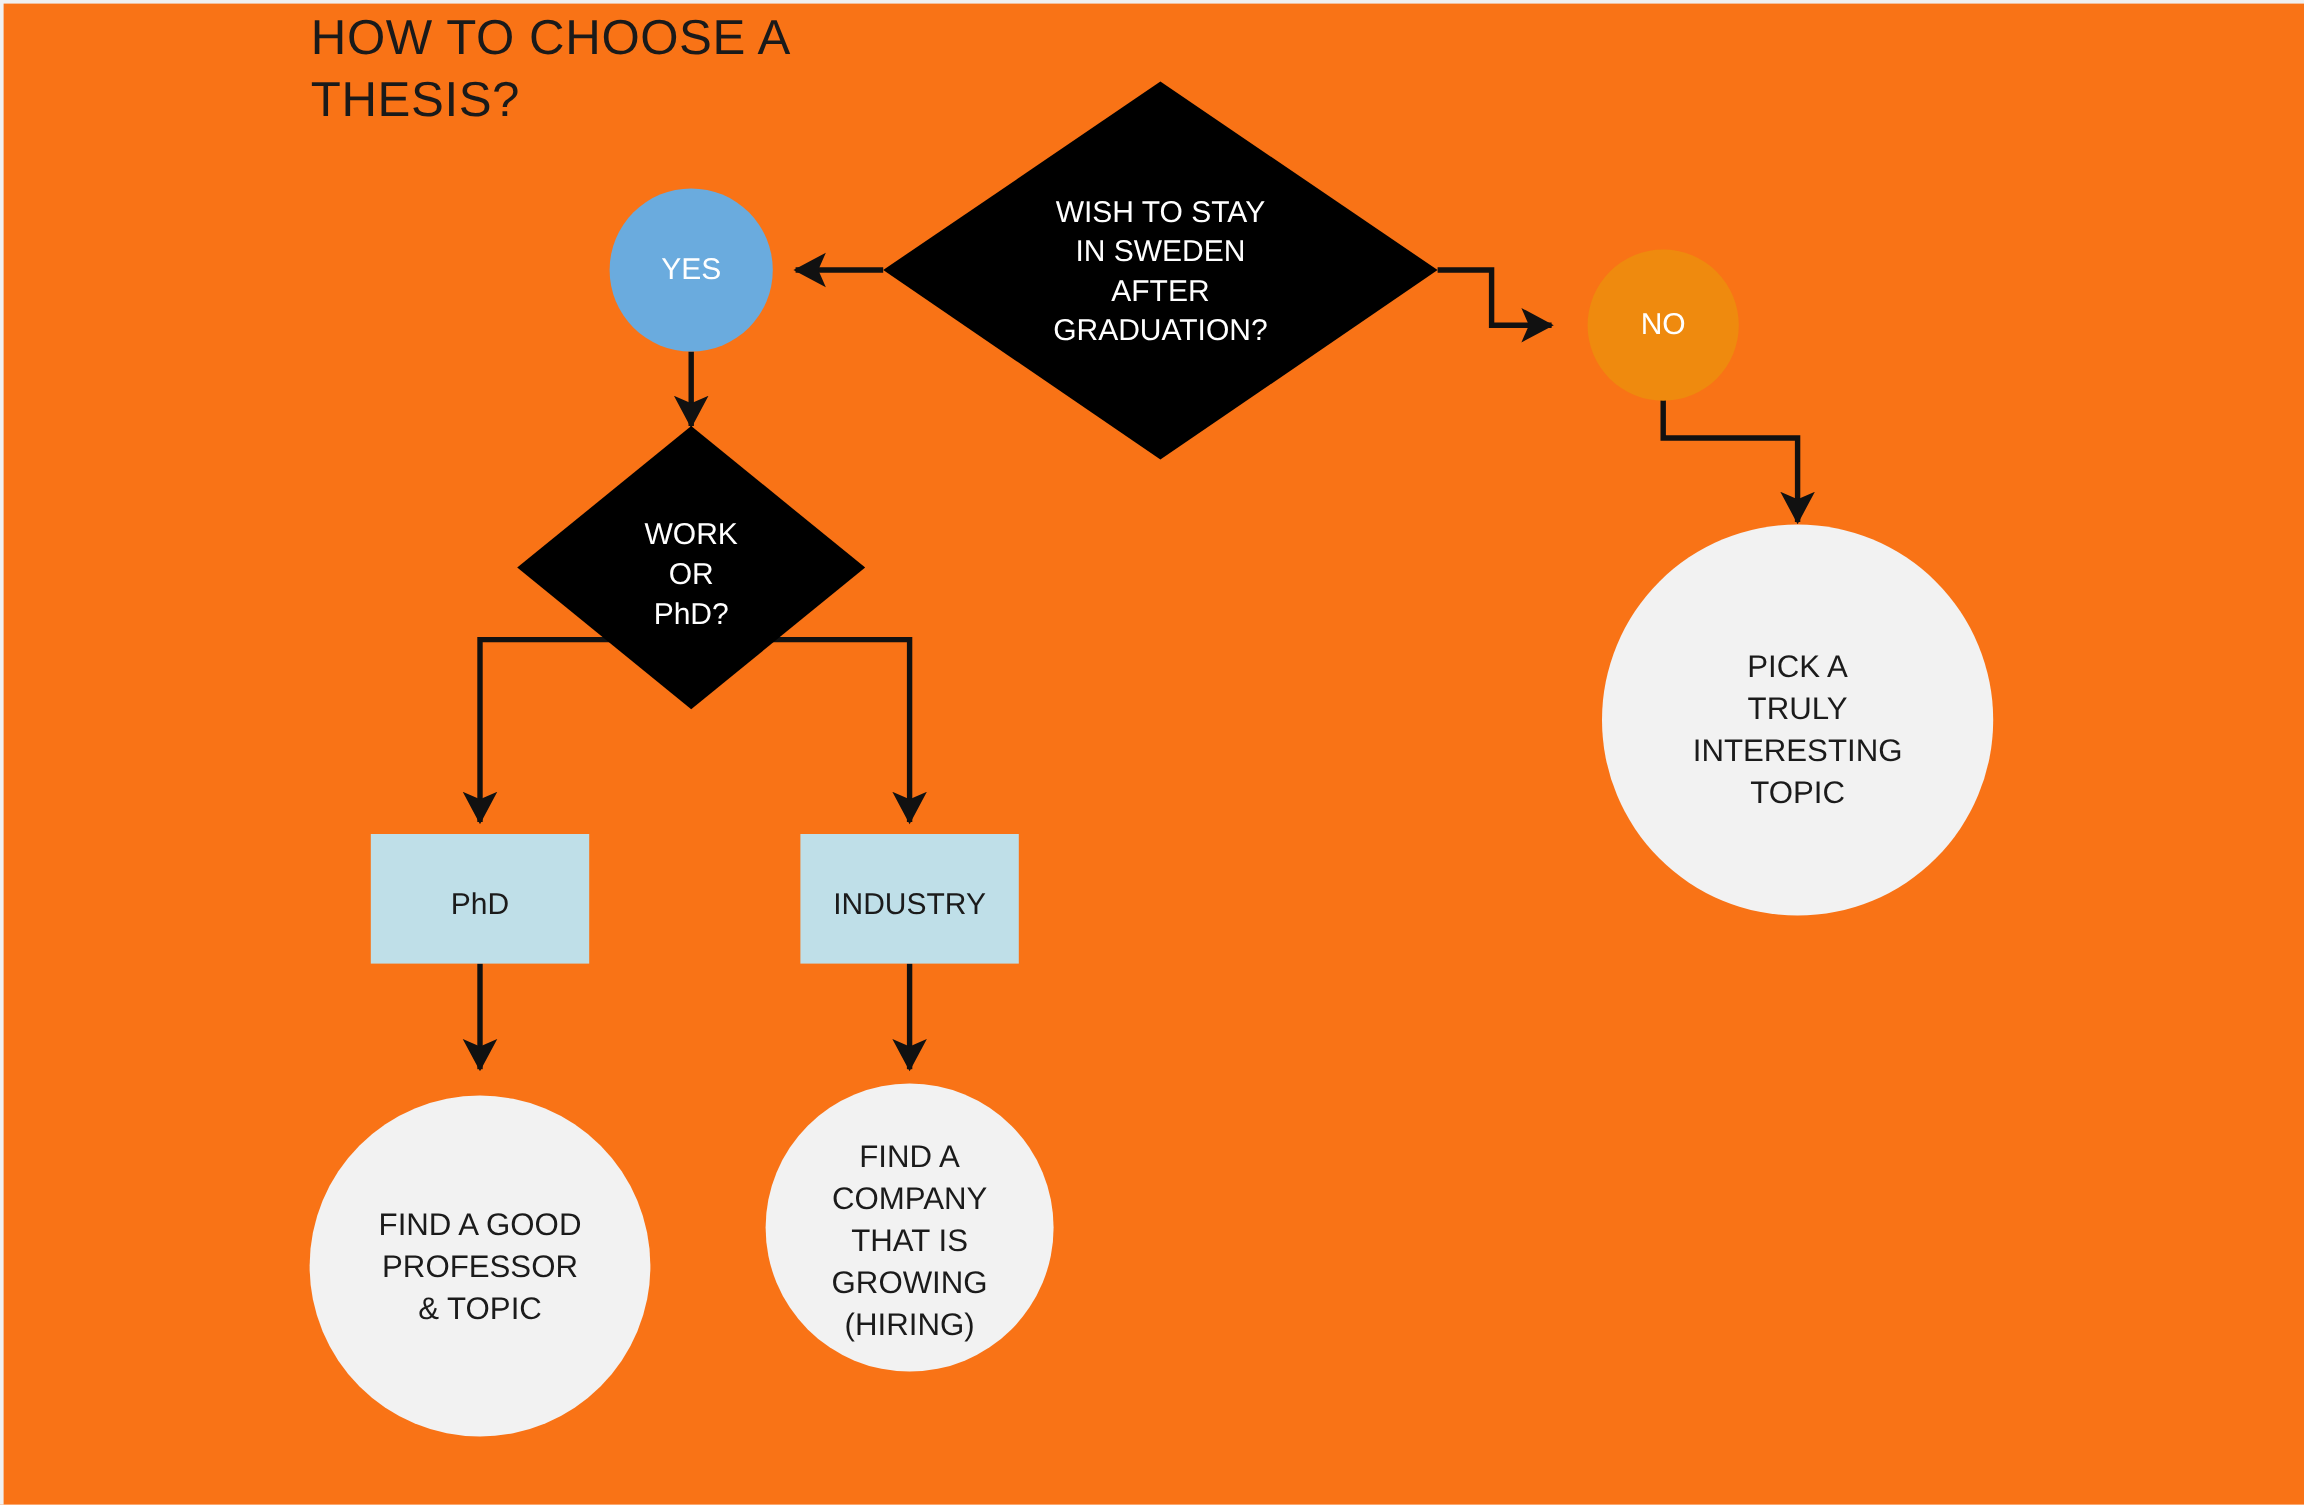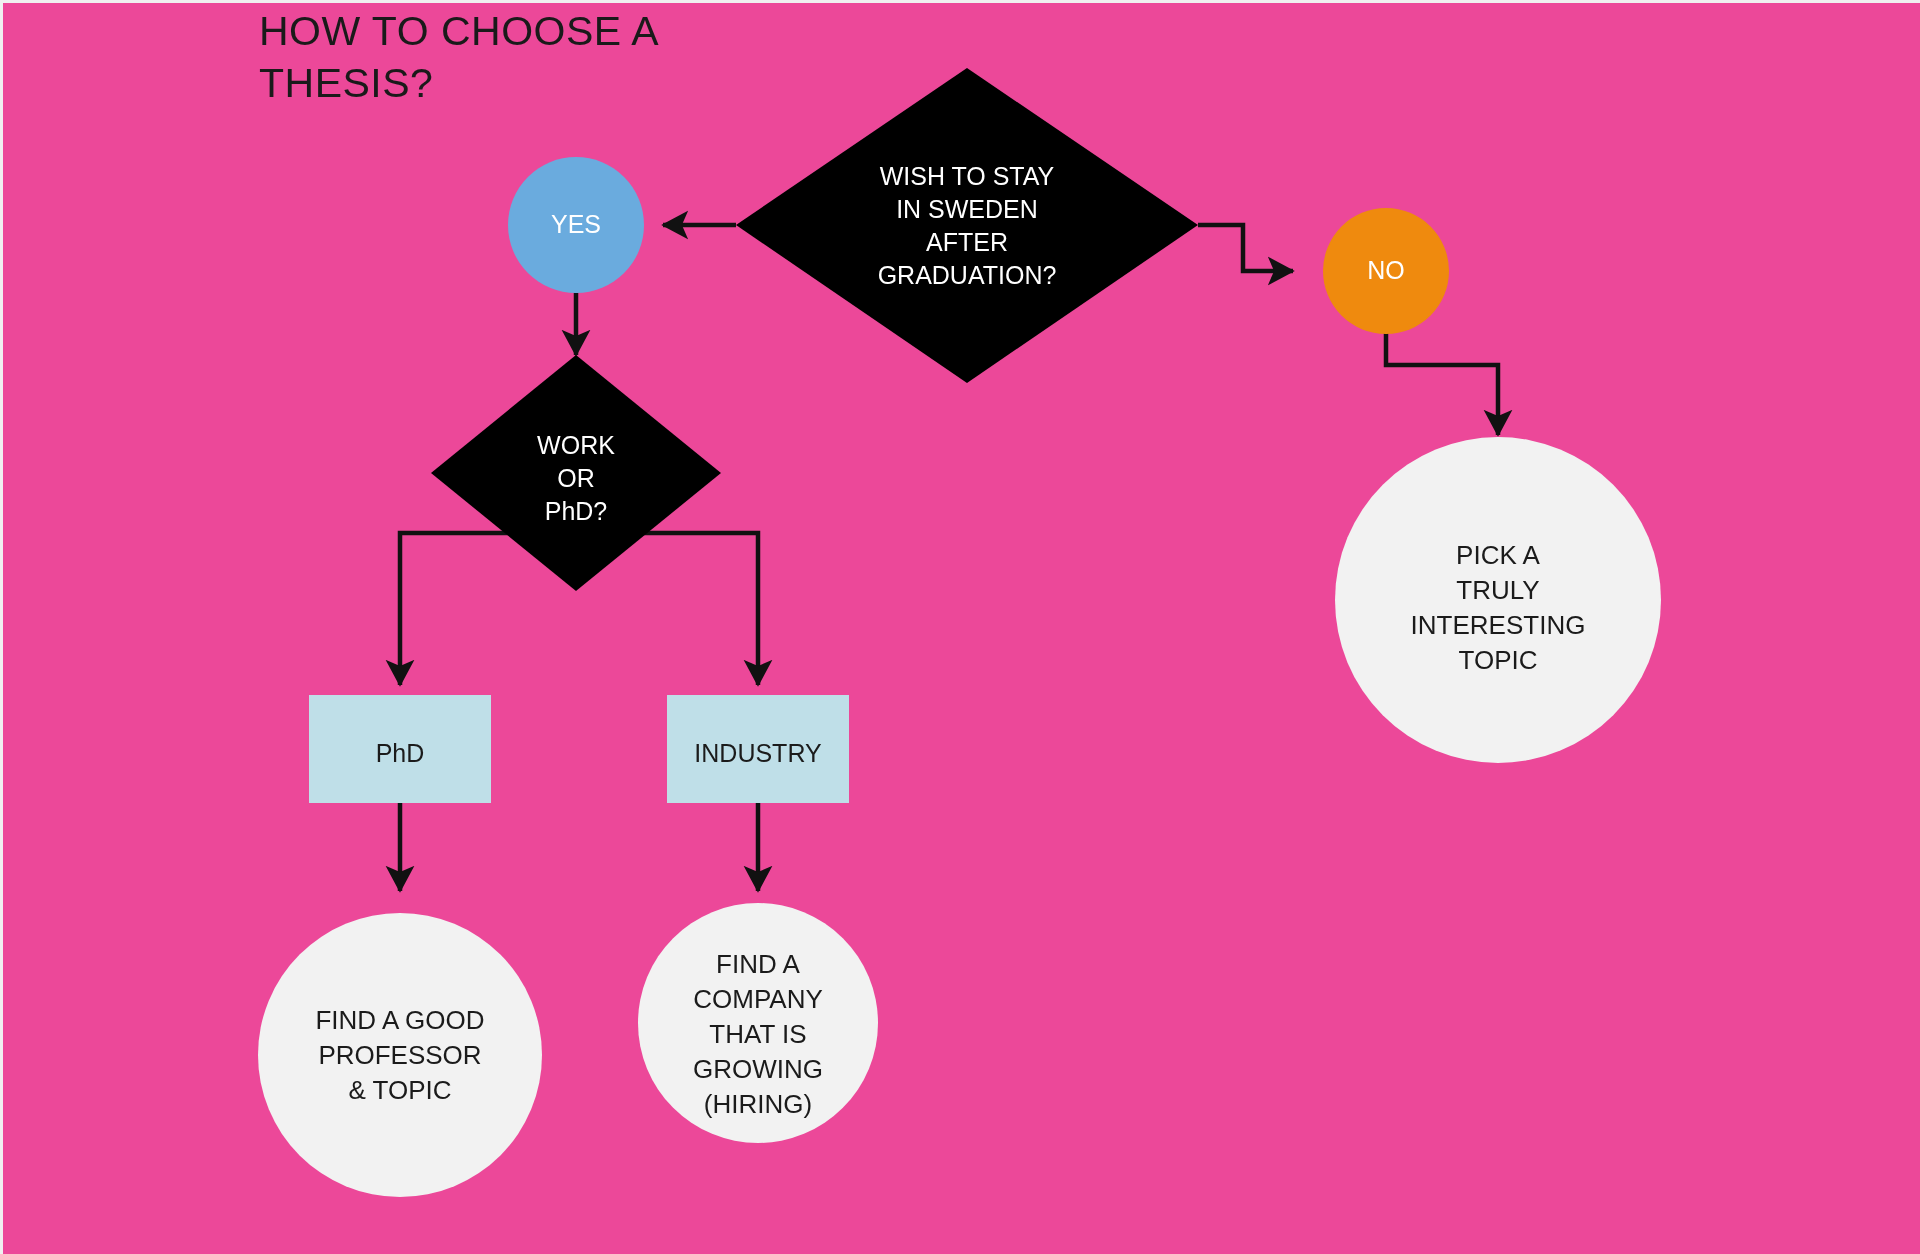--- a/index.html
+++ b/index.html
@@ -7,21 +7,21 @@
     padding: 0;
     background: #ffffff;
   }
   body {
     font-family: "Liberation Sans", sans-serif;
   }
   #canvas {
     position: relative;
     width: 1920px;
     height: 1254px;
-    background: #ec4899;
+    background: #f97316;
     box-sizing: border-box;
     border-top: 3px solid #f0f0f0;
     border-left: 3px solid #f0f0f0;
     overflow: hidden;
   }
   #flow-svg {
     position: absolute;
     top: 0;
     left: 0;
     width: 1920px;

